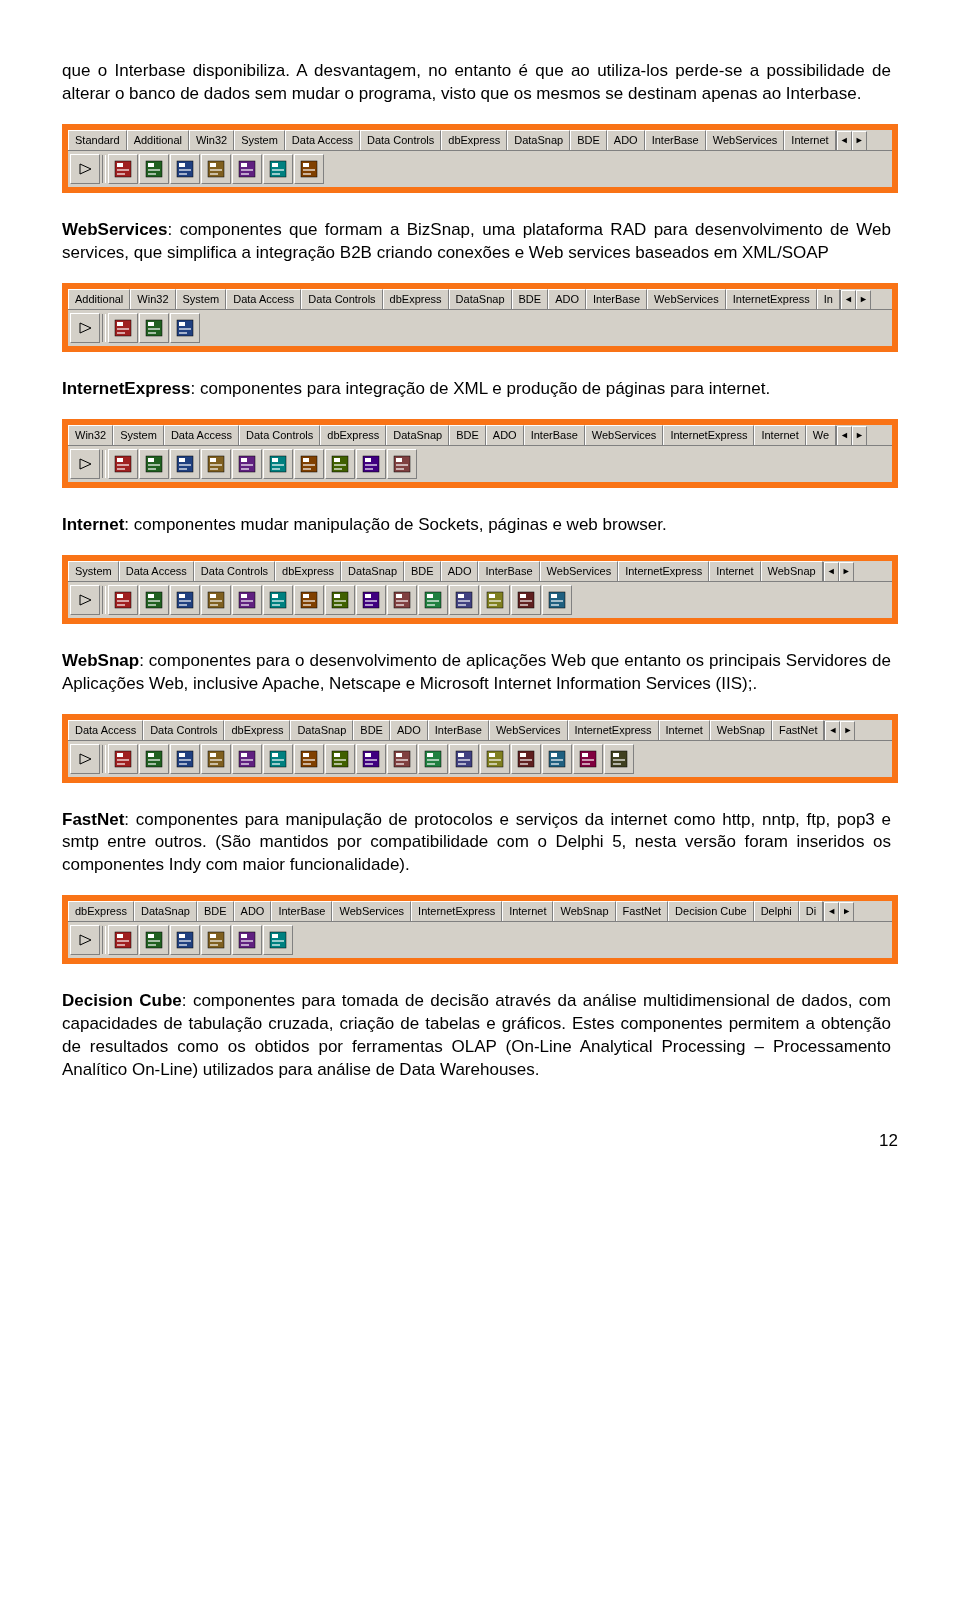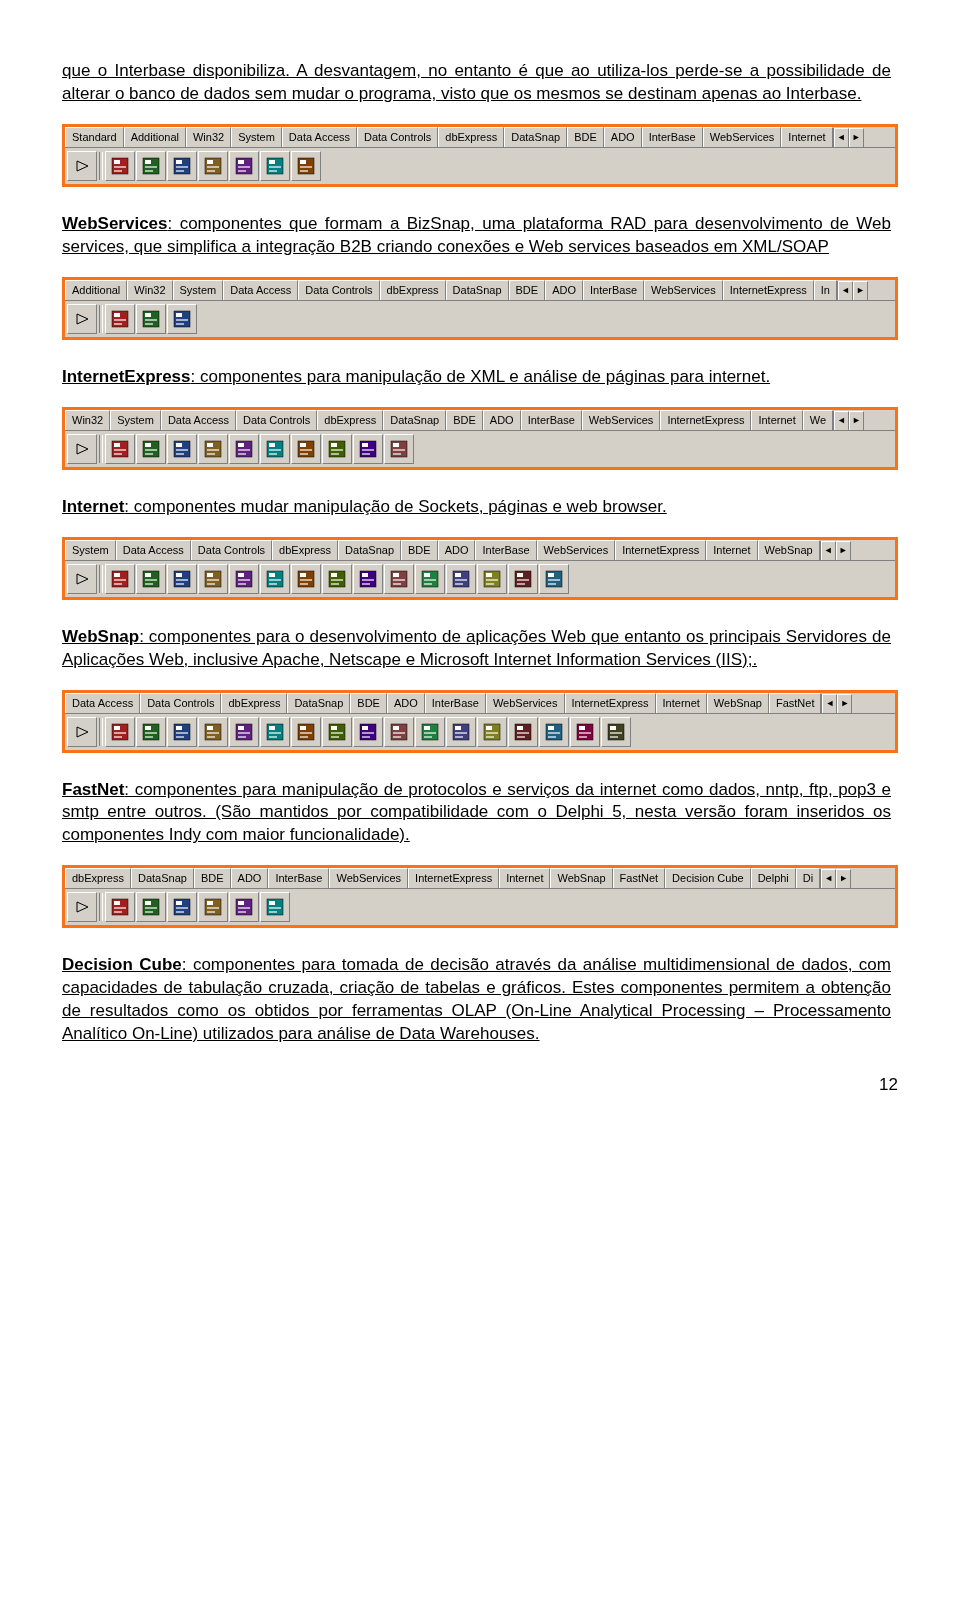--- a/index.html
+++ b/index.html
@@ -7,25 +7,25 @@
     font-size: 17px;
     line-height: 1.35;
     color: #000;
     background: #fff;
     margin: 0;
     padding: 60px 62px 30px 62px;
     width: 960px;
     box-sizing: border-box;
     text-align: justify;
   }
-  p { margin: 0 7px 14px 0; text-decoration: underline; }
+  p { margin: 0 7px 14px 0; }
   .bold { font-weight: bold; }
   .palette {
     margin: 18px 0 26px 0;
-    border: 3px solid #f97316;
+    border: 6px solid #f97316;
     background: #404040;
     font-family: "MS Sans Serif", Tahoma, sans-serif;
     font-size: 11px;
   }
   .tabrow {
     display: flex;
     align-items: flex-end;
     border-bottom: 1px solid #808080;
     background: #d4d0c8;
     height: 20px;
@@ -90,21 +90,21 @@
   .sep {
     width: 2px;
     height: 28px;
     border-left: 1px solid #808080;
     border-right: 1px solid #fff;
     margin: 0 1px;
   }
   .page-num {
     text-align: right;
     font-size: 17px;
-    margin-top: 28px;
+    margin-top: 48px;
   }
 </style>
 </head>
 <body>
 
 <p>que o Interbase disponibiliza. A desvantagem, no entanto é que ao utiliza-los perde-se a possibilidade de alterar o banco de dados sem mudar o programa, visto que os mesmos se destinam apenas ao Interbase.</p>
 
 <div class="palette">
   <div class="tabrow">
       <div class="tab">Standard</div>
@@ -243,21 +243,21 @@
           <rect x="3" y="3" width="16" height="16" fill="#204080" stroke="#000" stroke-width="0.5"></rect>
           <rect x="5" y="5" width="6" height="4" fill="#fff"></rect>
           <rect x="5" y="11" width="12" height="2" fill="#fff" opacity="0.6"></rect>
           <rect x="5" y="15" width="8" height="2" fill="#fff" opacity="0.6"></rect>
         </svg>
       </div>
     </div>
 </div>
 
 <p>
-  <span class="bold">InternetExpress</span><span>: componentes para manipulação de XML e análise de páginas para internet.</span>
+  <span class="bold">InternetExpress</span><span>: componentes para integração de XML e produção de páginas para internet.</span>
 </p>
 
 <div class="palette">
   <div class="tabrow">
       <div class="tab">Win32</div>
       <div class="tab">System</div>
       <div class="tab">Data Access</div>
       <div class="tab">Data Controls</div>
       <div class="tab">dbExpress</div>
       <div class="tab">DataSnap</div>
@@ -679,21 +679,21 @@
           <rect x="3" y="3" width="16" height="16" fill="#404020" stroke="#000" stroke-width="0.5"></rect>
           <rect x="5" y="5" width="6" height="4" fill="#fff"></rect>
           <rect x="5" y="11" width="12" height="2" fill="#fff" opacity="0.6"></rect>
           <rect x="5" y="15" width="8" height="2" fill="#fff" opacity="0.6"></rect>
         </svg>
       </div>
     </div>
 </div>
 
 <p>
-  <span class="bold">FastNet</span><span>: componentes para manipulação de protocolos e serviços da internet como dados, nntp, ftp, pop3 e smtp entre outros. (São mantidos por compatibilidade com o Delphi 5, nesta versão foram inseridos os componentes Indy com maior funcionalidade).</span>
+  <span class="bold">FastNet</span><span>: componentes para manipulação de protocolos e serviços da internet como http, nntp, ftp, pop3 e smtp entre outros. (São mantidos por compatibilidade com o Delphi 5, nesta versão foram inseridos os componentes Indy com maior funcionalidade).</span>
 </p>
 
 <div class="palette">
   <div class="tabrow">
       <div class="tab">dbExpress</div>
       <div class="tab">DataSnap</div>
       <div class="tab">BDE</div>
       <div class="tab">ADO</div>
       <div class="tab">InterBase</div>
       <div class="tab">WebServices</div>

